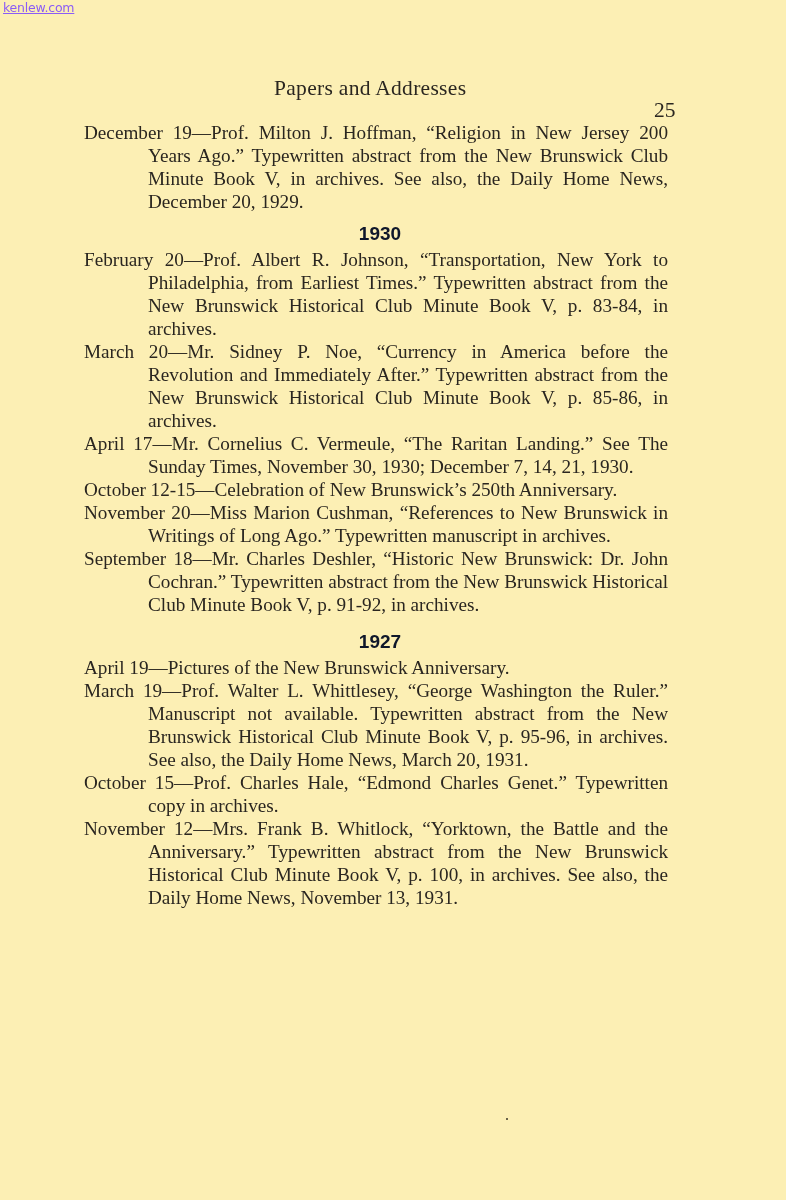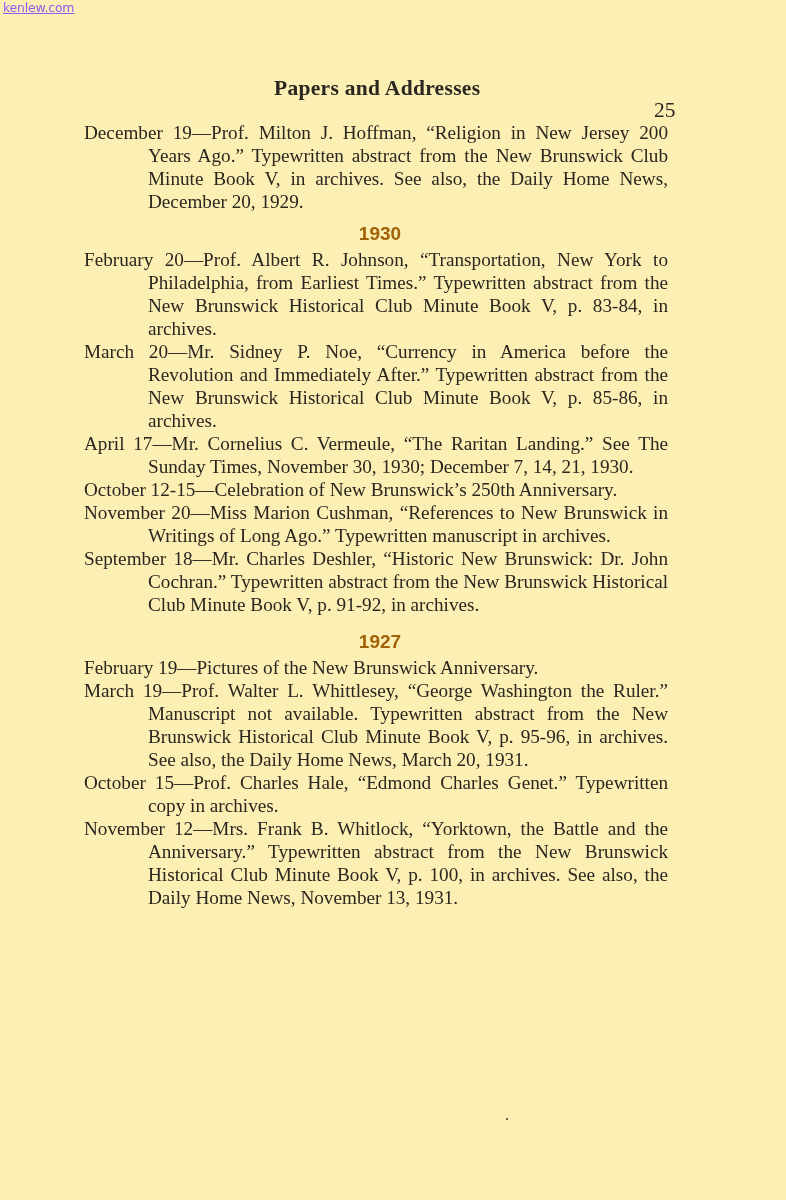--- a/index.html
+++ b/index.html
@@ -31,21 +31,20 @@
       left: 0;
       width: 786px;
       height: 30px;
     }
     .running-title {
       position: absolute;
       left: 274px;
       top: 0;
       font-size: 21.5px;
       letter-spacing: 0.3px;
-      font-weight: bold;
     }
     .page-number {
       position: absolute;
       left: 654px;
       top: 0;
       font-size: 21.5px;
       margin-top: 22px;
     }
     .content {
       position: absolute;
@@ -62,21 +61,21 @@
       margin: 0;
     }
     .year {
       font-family: "Liberation Sans", "DejaVu Sans", sans-serif;
       font-weight: bold;
       font-size: 19px;
       text-align: center;
       line-height: 23px;
       margin: 9px 0 0 0;
       padding-left: 8px;
-      color: #a16207;
+      color: #0f172a;
     }
     .year + .entry { margin-top: 3px; }
     .speck {
       position: absolute;
       width: 2px;
       height: 2px;
       background: #3a3426;
       border-radius: 1px;
     }
   </style>
@@ -96,19 +95,19 @@
 
   <div class="year">1930</div>
   <p class="entry">February 20—Prof. Albert R. Johnson, “Transportation, New York to Philadelphia, from Earliest Times.” Typewritten abstract from the New Brunswick Historical Club Minute Book V, p. 83-84, in archives.</p>
   <p class="entry">March 20—Mr. Sidney P. Noe, “Currency in America before the Revolution and Immediately After.” Typewritten abstract from the New Brunswick Historical Club Minute Book V, p. 85-86, in archives.</p>
   <p class="entry">April 17—Mr. Cornelius C. Vermeule, “The Raritan Landing.” See The Sunday Times, November 30, 1930; December 7, 14, 21, 1930.</p>
   <p class="entry">October 12-15—Celebration of New Brunswick’s 250th Anniversary.</p>
   <p class="entry">November 20—Miss Marion Cushman, “References to New Bruns­wick in Writings of Long Ago.” Typewritten manuscript in archives.</p>
   <p class="entry">September 18—Mr. Charles Deshler, “Historic New Brunswick: Dr. John Cochran.” Typewritten abstract from the New Bruns­wick Historical Club Minute Book V, p. 91-92, in archives.</p>
 
   <div class="year" style="margin-top:14px;">1927</div>
-  <p class="entry">February 19—Pictures of the New Brunswick Anniversary.</p>
+  <p class="entry">April 19—Pictures of the New Brunswick Anniversary.</p>
   <p class="entry">March 19—Prof. Walter L. Whittlesey, “George Washington the Ruler.” Manuscript not available. Typewritten abstract from the New Brunswick Historical Club Minute Book V, p. 95-96, in archives. See also, the Daily Home News, March 20, 1931.</p>
   <p class="entry">October 15—Prof. Charles Hale, “Edmond Charles Genet.” Type­written copy in archives.</p>
   <p class="entry">November 12—Mrs. Frank B. Whitlock, “Yorktown, the Battle and the Anniversary.” Typewritten abstract from the New Bruns­wick Historical Club Minute Book V, p. 100, in archives. See also, the Daily Home News, November 13, 1931.</p>
 </div>
 
 <div class="speck" style="left:506px; top:1118px;"></div>
 
 </body></html>

